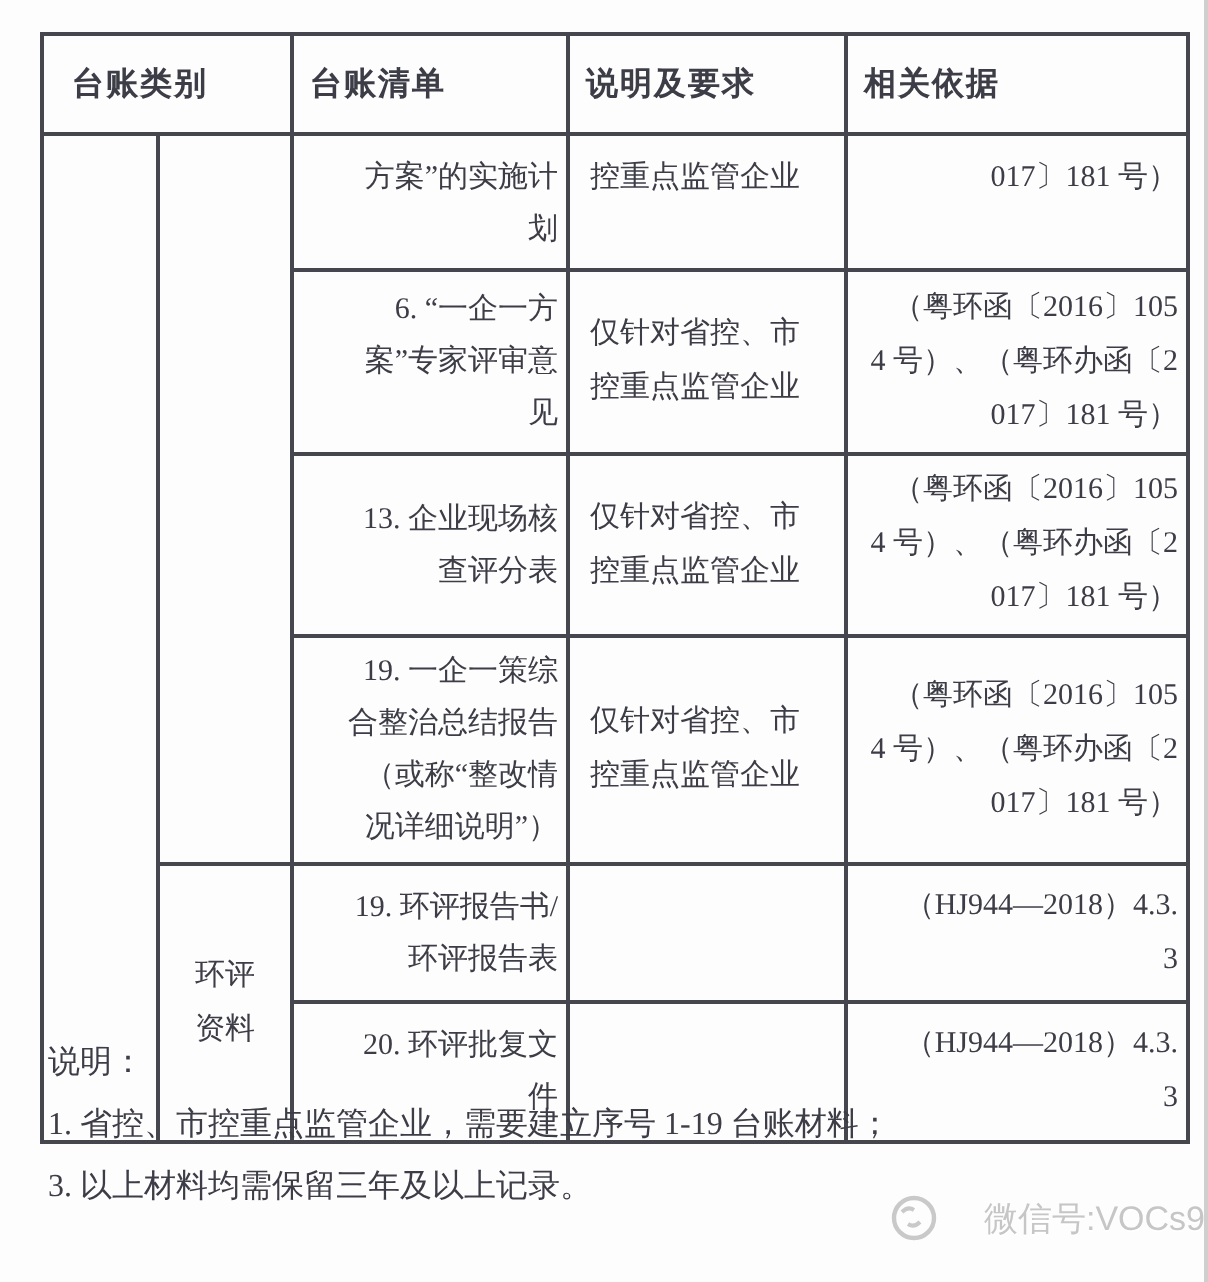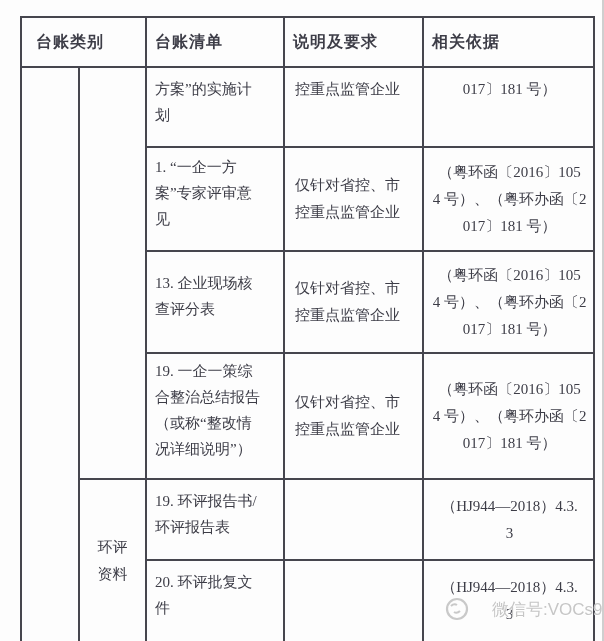--- a/index.html
+++ b/index.html
@@ -26,23 +26,23 @@
     white-space:pre-line;
     font-size:15px;
     overflow:hidden;
   }
   table.ledger th {
     font-weight:bold; text-align:left; vertical-align:middle;
     font-size:16px; padding:4px 4px 4px 8px; height:40px;
     letter-spacing:1px;
   }
   table.ledger th.first { padding-left:14px; }
-  td.list  { text-align:left; vertical-align:middle; padding:4px 4px 16px 8px;  line-height:26px; }
+  td.list  { text-align:right; vertical-align:middle; padding:4px 4px 4px 8px;  line-height:26px; }
   td.desc  { text-align:left; vertical-align:middle; padding:4px 4px 4px 10px; line-height:27px;margin-left:20px; }
-  td.basis { text-align:center; vertical-align:middle; padding:4px 4px 4px 6px;  line-height:27px; }
+  td.basis { text-align:right; vertical-align:middle; padding:4px 4px 4px 6px;  line-height:27px; }
   td.cat   { text-align:center; vertical-align:middle; line-height:27px; padding:4px; }
   td.spacer { padding:0; }
   tr.r15 td { height:54px; }
   tr.r15 td.list, tr.r15 td.desc, tr.r15 td.basis { vertical-align:top; padding-top:8px; }
   tr.r16 td { height:82px; }
   tr.r17 td { height:80px; }
   tr.r18 td { height:98px; }
   tr.r19 td { height:59px; }
   tr.r20 td { height:60px;border-radius:11px; }
   .notes {
@@ -82,21 +82,21 @@
     </tr>
     <tr class="r15">
       <td class="spacer" rowspan="6"></td>
       <td class="spacer" rowspan="4"></td>
       <td class="list">方案”的实施计
 划</td>
       <td class="desc">控重点监管企业</td>
       <td class="basis">017〕181 号）</td>
     </tr>
     <tr class="r16">
-      <td class="list">1. “一企一方
+      <td class="list">6. “一企一方
 案”专家评审意
 见</td>
       <td class="desc">仅针对省控、市
 控重点监管企业</td>
       <td class="basis">（粤环函〔2016〕105
 4 号）、（粤环办函〔2
 017〕181 号）</td>
     </tr>
     <tr class="r17">
       <td class="list">13. 企业现场核
@@ -131,20 +131,23 @@
       <td class="list">20. 环评批复文
 件</td>
       <td class="desc"></td>
       <td class="basis">（HJ944—2018）4.3.
 3</td>
     </tr>
   </tbody>
     </table>
 
   <div class="notes">
+    <div class="note-line">说明：</div>
+    <div class="note-line">1. 省控、市控重点监管企业，需要建立序号 1-19 台账材料；</div>
+    <div class="note-line">3. 以上材料均需保留三年及以上记录。</div>
   </div>
 
   <div class="watermark">
     <span>
       <svg width="26" height="26" viewBox="0 0 26 26">
         <circle cx="13" cy="13" r="10" fill="none" stroke="#c9c9c9" stroke-width="2.2"></circle>
         <path d="M7 10 q3 -3 6 -1" fill="none" stroke="#c9c9c9" stroke-width="2"></path>
         <path d="M10 16 q3 2 6 -1" fill="none" stroke="#c9c9c9" stroke-width="2"></path>
       </svg>
     </span>

